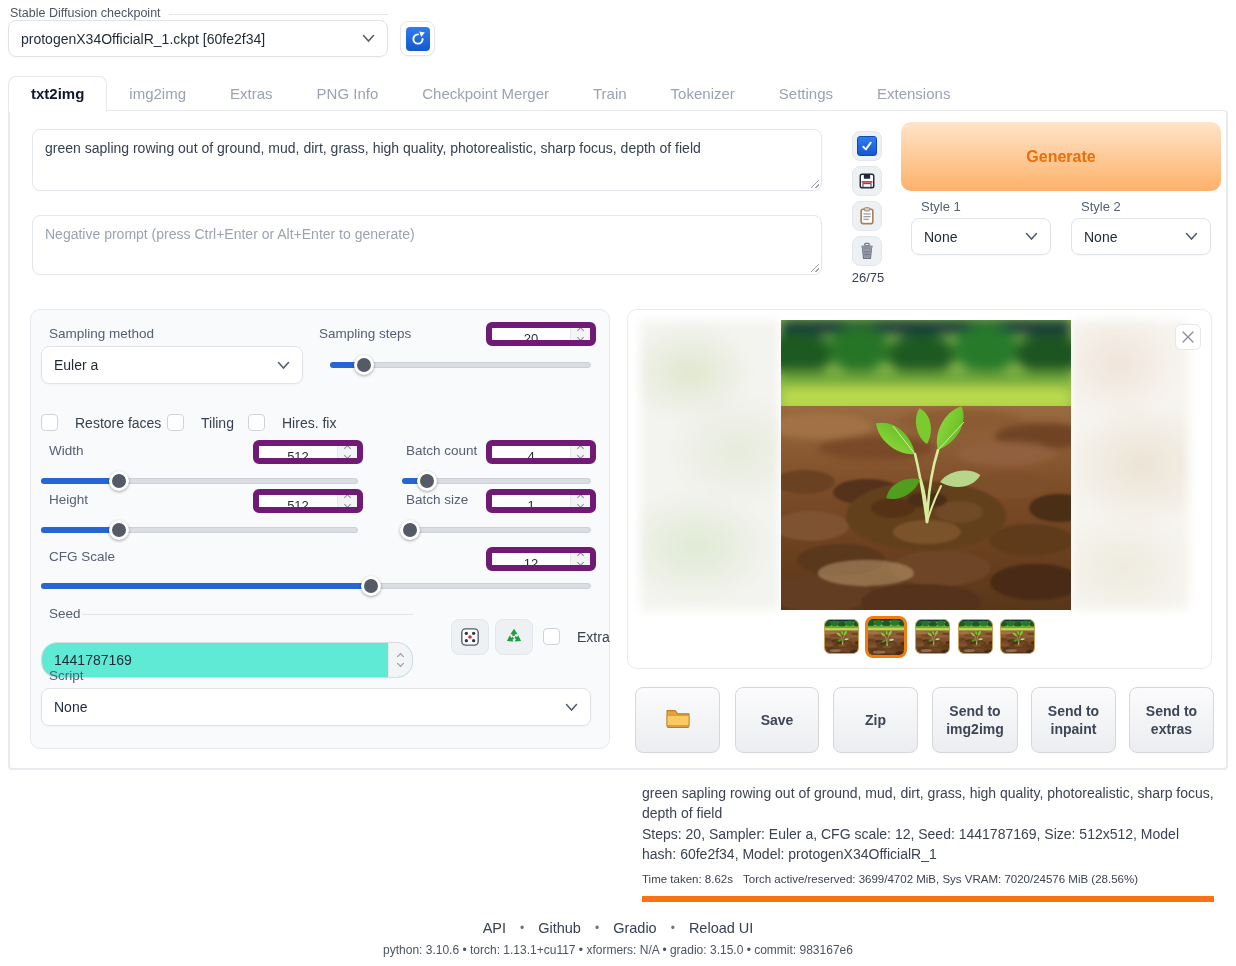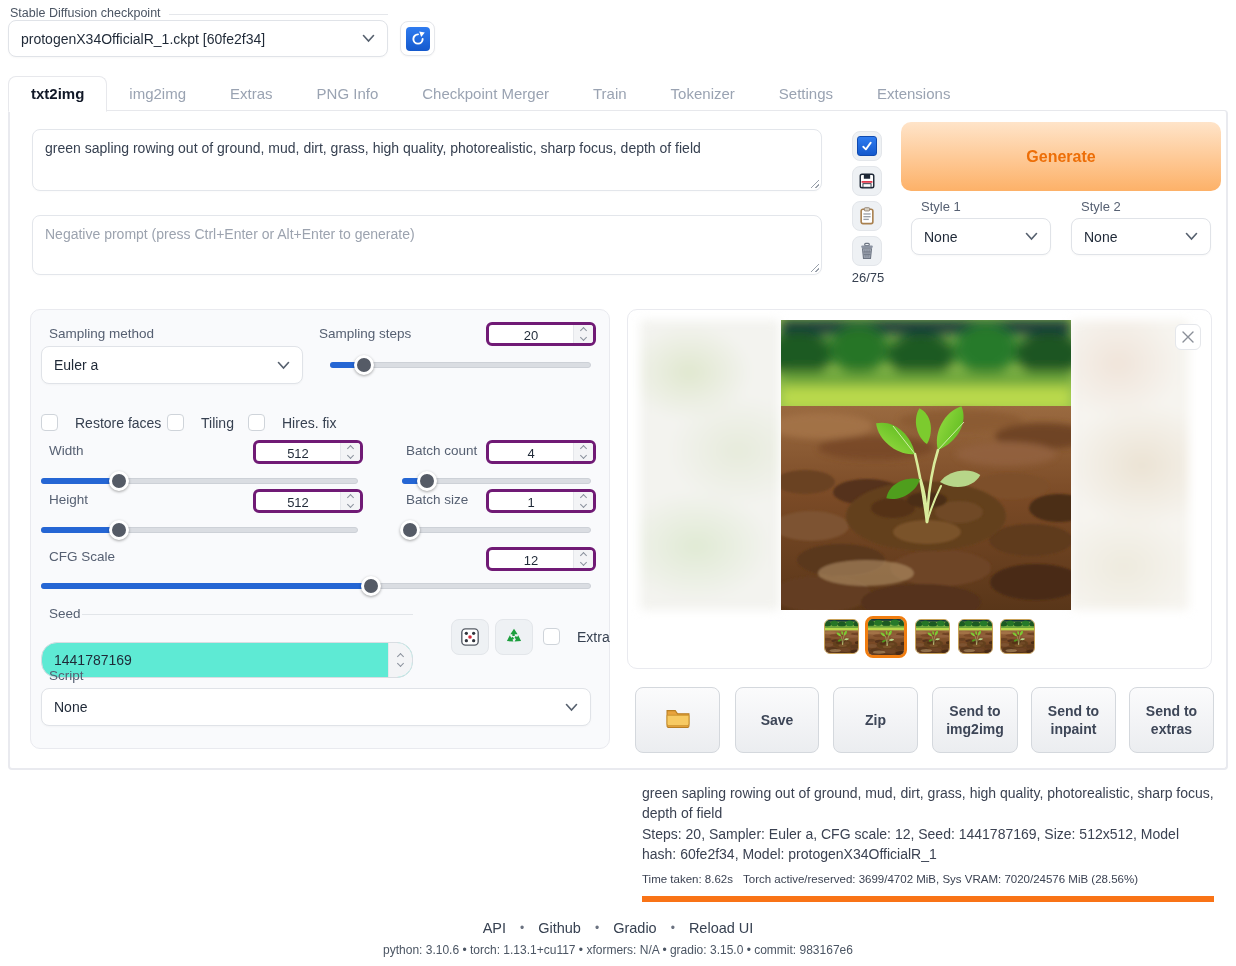--- a/index.html
+++ b/index.html
@@ -33,21 +33,21 @@
   .mini-btn { position:absolute; width:30px; height:30px; border-radius:8px; background:#eef1f4; border:1px solid #e3e6ea; display:flex; align-items:center; justify-content:center; cursor:pointer; }
   #token-counter { position:absolute; left:838px; top:159px; width:40px; text-align:center; font-size:13px; color:#374151; }
 
   #generate-btn { position:absolute; left:891px; top:11px; width:320px; height:69px; border:none; border-radius:10px; background:linear-gradient(180deg,#ffe4c9 0%,#fdb168 100%); color:#ed6e07; font-weight:700; font-size:16px; font-family:"Liberation Sans",sans-serif; cursor:pointer; }
   .style-label { position:absolute; font-size:13px; color:#566072; }
   .style-select { position:absolute; width:140px; height:37px; top:107px; }
 
   
   #params-panel { position:absolute; left:20px; top:198px; width:580px; height:440px; background:#f9fafc; border:1.5px solid #e9eaef; border-radius:10px; }
   .plabel { position:absolute; font-size:13.5px; color:#566072; white-space:nowrap; }
-  .numbox { position:absolute; width:110px; height:24px; background:#fff; border:3px solid #701a75; border-radius:6px; display:flex; overflow:hidden; }
+  .numbox { position:absolute; width:110px; height:24px; background:#fff; border:6px solid #701a75; border-radius:6px; display:flex; overflow:hidden; }
   .numval { flex:1; text-align:center; font-size:13px; color:#1f2937; line-height:22px; }
   .spin { width:20px; border-left:1px solid #e5e7eb; background:#f3f4f6; display:flex; flex-direction:column; align-items:center; justify-content:center; cursor:pointer; }
   .chu,.chd { display:block; width:5px; height:5px; border-left:1.5px solid #8a919c; border-top:1.5px solid #8a919c; }
   .chu { transform:rotate(45deg); margin-bottom:2px; }
   .chd { transform:rotate(225deg); }
 
   .slider { position:absolute; height:18px; cursor:pointer; }
   .track { position:absolute; left:0; right:0; top:6px; height:6px; border-radius:3px; background:#dadde2; border:1px solid #cdd1d7; }
   .fill { position:absolute; left:0; top:6px; height:6px; border-radius:3px; background:#2566d4; }
   .thumb { position:absolute; top:-1px; width:20px; height:20px; border-radius:50%; background:#555b66; border:3px solid #fff; box-shadow:0 1px 3px rgba(0,0,0,.35); }

